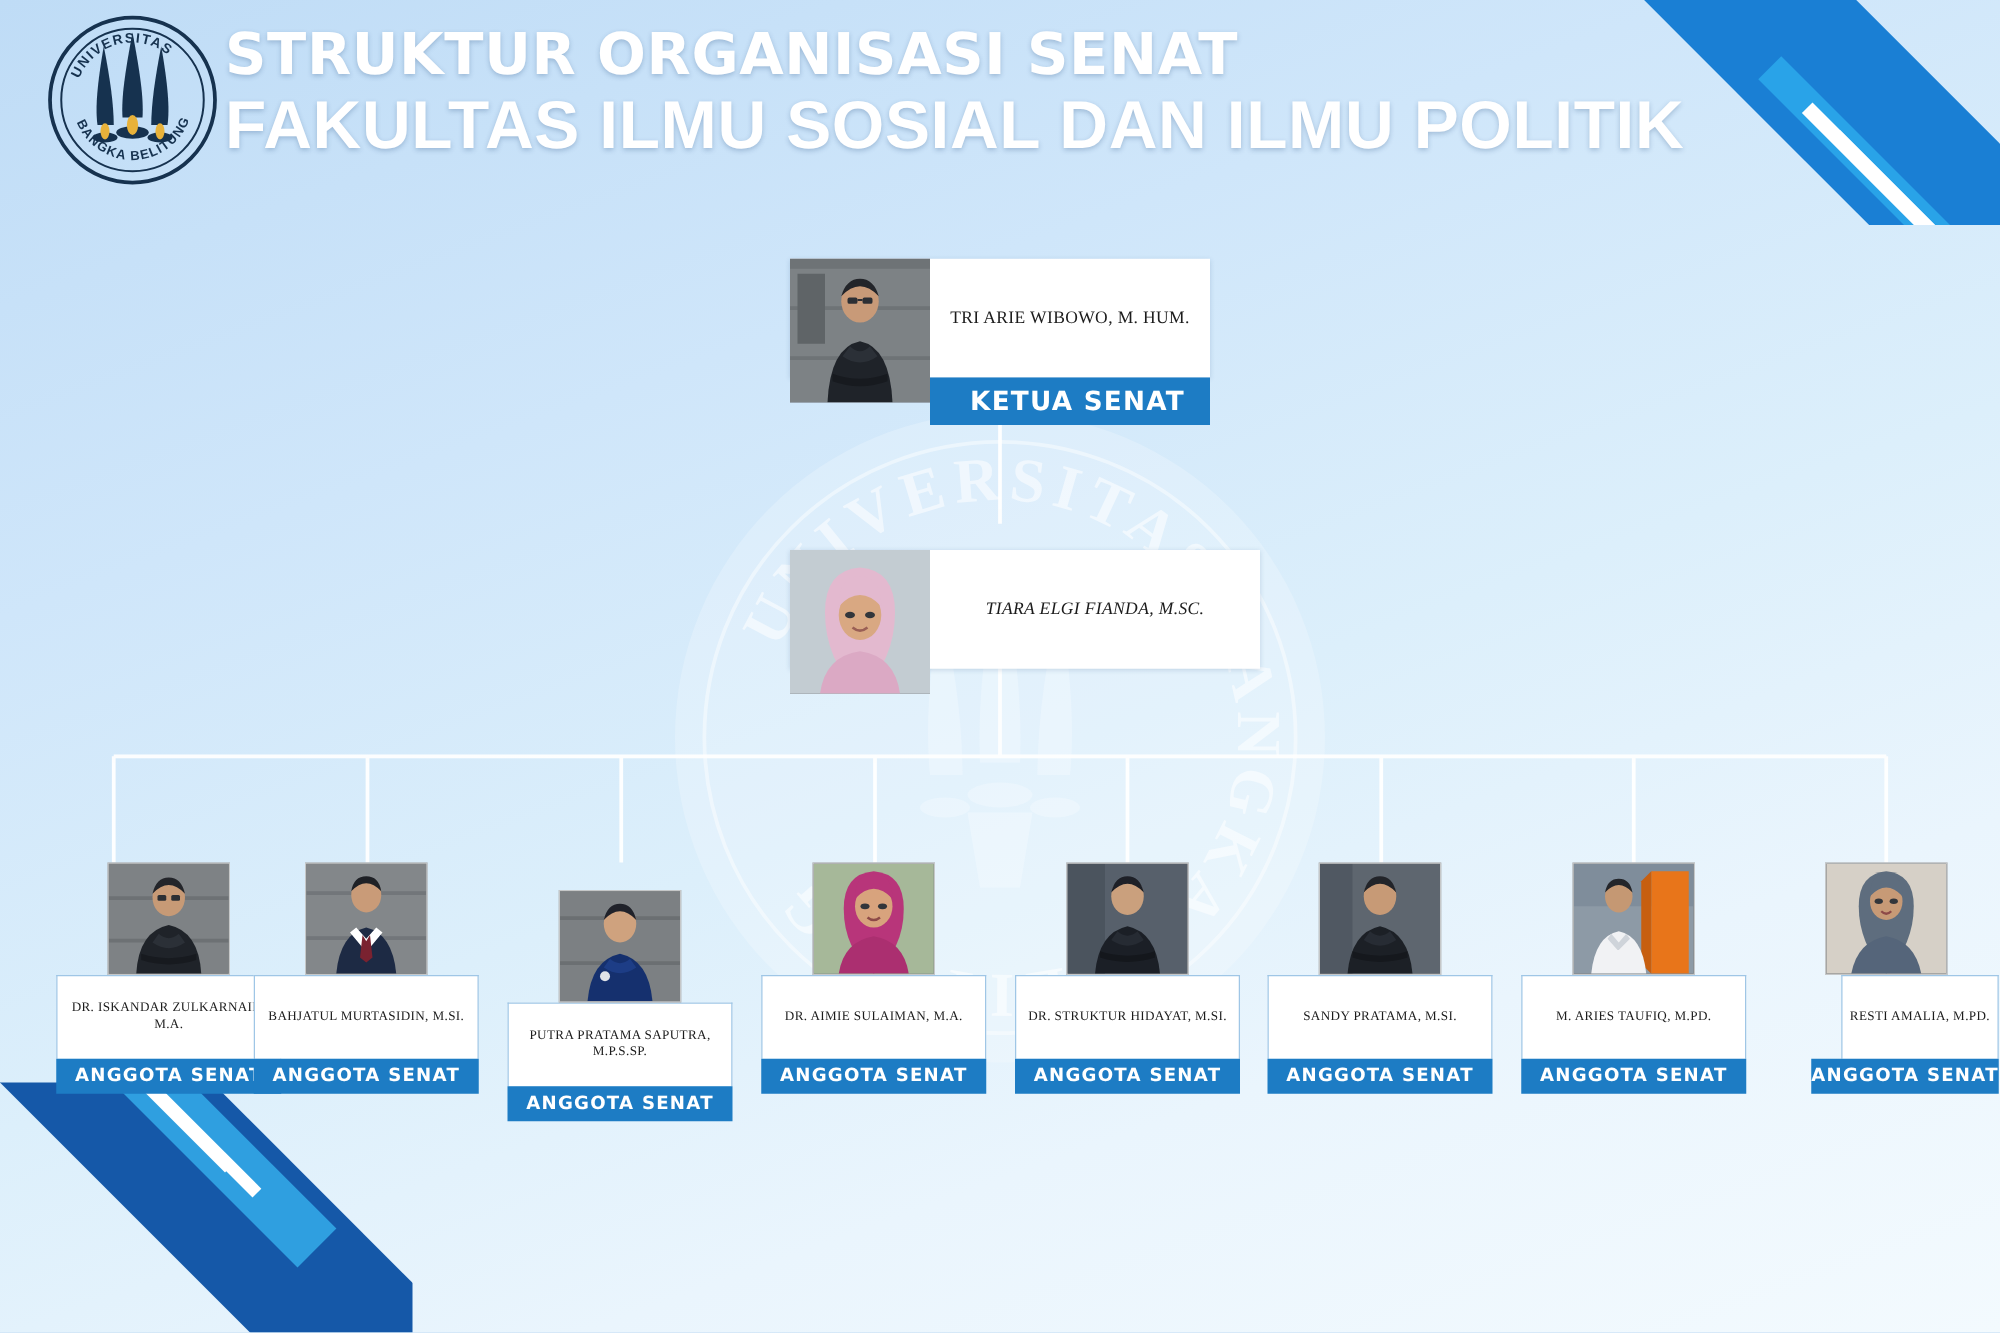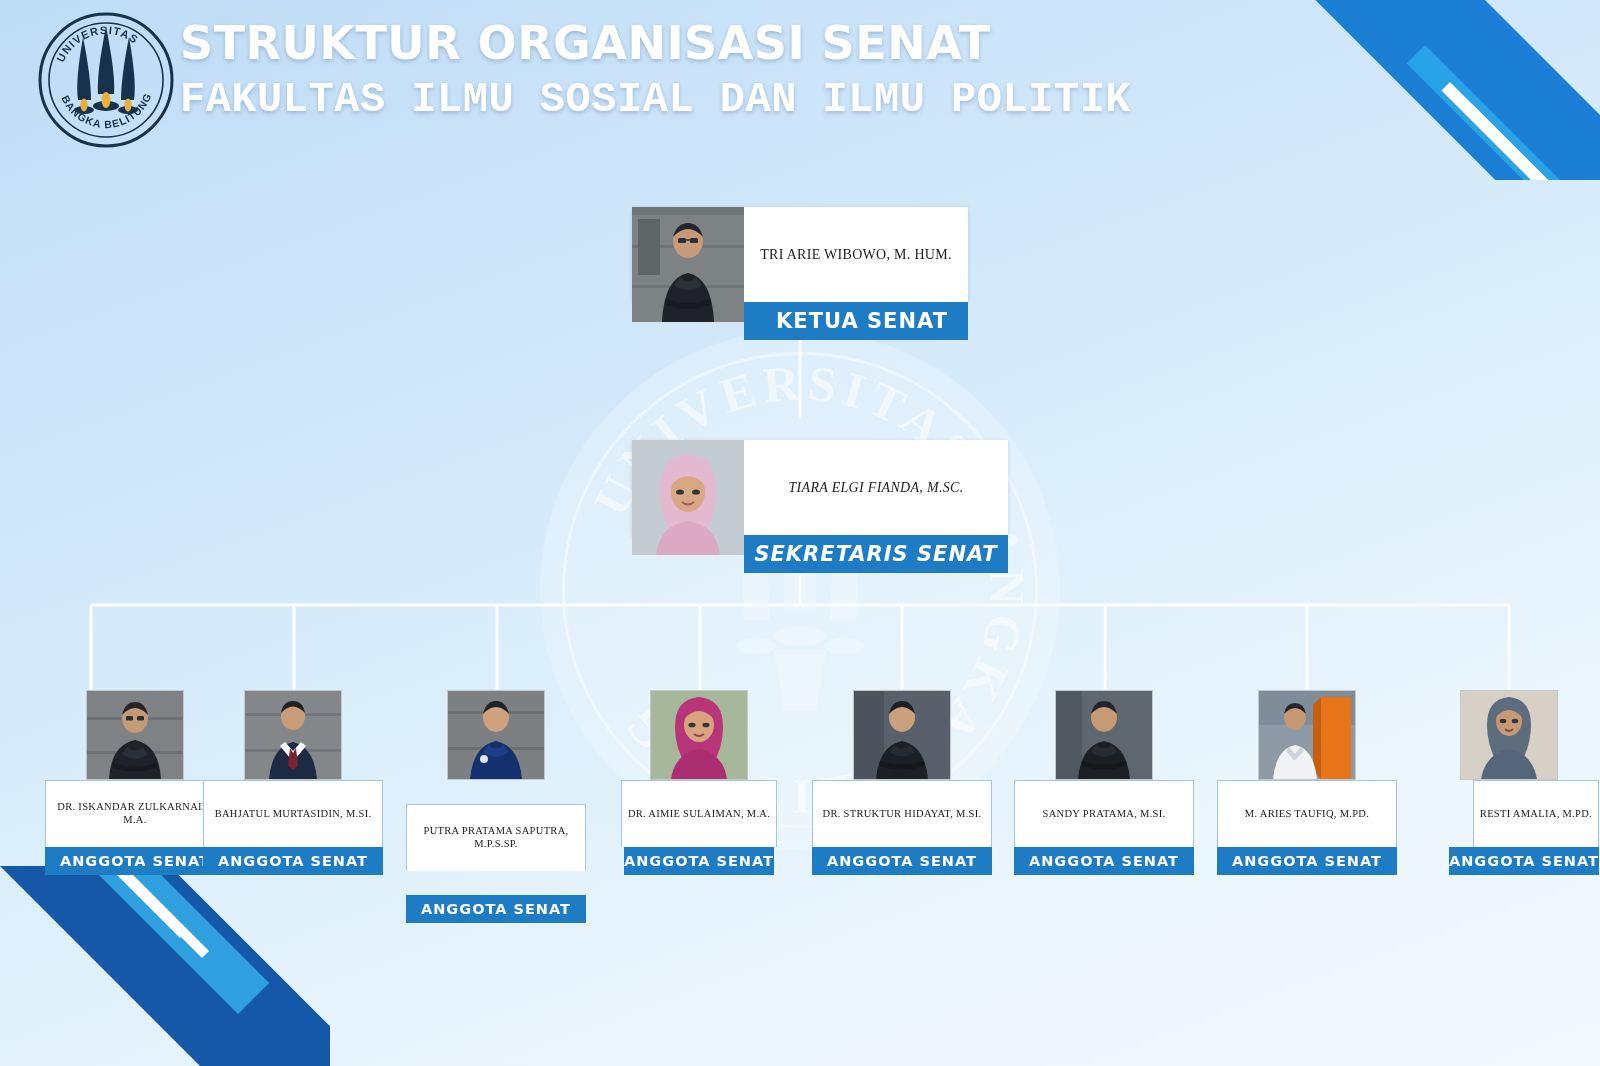--- a/index.html
+++ b/index.html
@@ -111,23 +111,23 @@
     font-weight: bold;
     letter-spacing: 0.5px;
     text-shadow: 0 2px 4px rgba(20,60,110,0.25);
   }
   .title-line1 {
     font-size: 46px;
     line-height: 58px;
     font-family: "DejaVu Sans", sans-serif;
   }
   .title-line2 {
-    font-size: 42px;
+    font-size: 54px;
     line-height: 56px;
-    font-family: Liberation Mono, monospace;
+    font-family: Liberation Sans, sans-serif;
   }
 
   
   .lines { position: absolute; inset: 0; pointer-events: none; }
 
   
   .card {
     position: absolute;
     display: flex;
     flex-direction: column;
@@ -323,21 +323,20 @@
           <ellipse cx="56" cy="52" rx="17" ry="20" fill="#d9a882"></ellipse>
           <path d="M39 45 q17 -18 34 0 q0 -24 -17 -24 q-17 0 -17 24 Z" fill="#e3b9cf"></path>
           <ellipse cx="48" cy="52" rx="4" ry="2.6" fill="#33363b"></ellipse>
           <ellipse cx="64" cy="52" rx="4" ry="2.6" fill="#33363b"></ellipse>
           <path d="M50 62 q6 5 12 0" stroke="#9a5f55" stroke-width="2" fill="none"></path>
           <path d="M24 115 q4 -30 32 -34 q28 4 32 34 Z" fill="#dba9c4"></path>
         </svg>
       </div>
       <div class="name-box">TIARA ELGI FIANDA, M.SC.</div>
     </div>
-    <div class="role-bar" style="margin-left:112px;">SEKRETARIS SENAT</div>
   </div>
 
   <div class="card card-member" style="left:1px; top:690px;padding-left:44px;">
     <div class="photo-wrap">
       <svg width="96" height="88" viewBox="0 0 96 88">
         <rect width="96" height="88" fill="#7e8285"></rect>
         <rect x="0" y="26" width="96" height="3" fill="#6d7174"></rect>
         <rect x="0" y="60" width="96" height="3" fill="#6d7174"></rect>
         <ellipse cx="48" cy="27" rx="13" ry="15" fill="#c79a76"></ellipse>
         <path d="M35 24 q13 -14 26 0 q-3 -13 -13 -13 q-10 0 -13 13 Z" fill="#23252a"></path>
@@ -362,38 +361,38 @@
         <path d="M36 22 q12 -13 24 0 q-2 -12 -12 -12 q-10 0 -12 12 Z" fill="#1f2126"></path>
         <path d="M24 88 q3 -32 24 -37 q21 5 24 37 Z" fill="#1d2a44"></path>
         <path d="M40 51 l8 9 l8 -9 l5 4 l-10 12 h-6 l-10 -12 Z" fill="#ffffff"></path>
         <path d="M45 57 l3 5 l3 -5 l2 18 l-5 4 l-5 -4 Z" fill="#7a2230"></path>
       </svg>
     </div>
     <div class="name-box">BAHJATUL MURTASIDIN, M.SI.</div>
     <div class="role-bar">ANGGOTA SENAT</div>
   </div>
 
-  <div class="card card-member" style="left:406px; top:690px;gap:24px;">
+  <div class="card card-member" style="left:406px; top:712px;">
     <div class="photo-wrap">
       <svg width="96" height="88" viewBox="0 0 96 88">
         <rect width="96" height="88" fill="#7c8083"></rect>
         <rect x="0" y="20" width="96" height="3" fill="#6b6f72"></rect>
         <rect x="0" y="56" width="96" height="3" fill="#6b6f72"></rect>
         <ellipse cx="48" cy="26" rx="13" ry="15" fill="#cfa27e"></ellipse>
         <path d="M35 23 q13 -14 26 0 q-3 -13 -13 -13 q-10 0 -13 13 Z" fill="#20222a"></path>
         <path d="M22 88 q3 -33 26 -38 q23 5 26 38 Z" fill="#15306e"></path>
         <path d="M40 54 q8 7 16 0 l5 7 q-13 9 -26 0 Z" fill="#1d3d86"></path>
         <circle cx="36" cy="68" r="4" fill="#e0e3e8"></circle>
       </svg>
     </div>
     <div class="name-box">PUTRA PRATAMA SAPUTRA, M.P.S.SP.</div>
     <div class="role-bar">ANGGOTA SENAT</div>
   </div>
 
-  <div class="card card-member" style="left:609px; top:690px;align-items:center;">
+  <div class="card card-member" style="left:609px; top:690px;">
     <div class="photo-wrap">
       <svg width="96" height="88" viewBox="0 0 96 88">
         <rect width="96" height="88" fill="#9fb394"></rect>
         <rect x="0" y="0" width="96" height="88" fill="#a6b899"></rect>
         <path d="M48 6 q-24 2 -24 30 q0 32 24 52 q24 -20 24 -52 q0 -28 -24 -30 Z" fill="#b8357a"></path>
         <ellipse cx="48" cy="34" rx="15" ry="17" fill="#d8a37d"></ellipse>
         <path d="M33 28 q15 -16 30 0 q0 -20 -15 -20 q-15 0 -15 20 Z" fill="#b8357a"></path>
         <ellipse cx="41" cy="34" rx="3.6" ry="2.3" fill="#33363b"></ellipse>
         <ellipse cx="55" cy="34" rx="3.6" ry="2.3" fill="#33363b"></ellipse>
         <path d="M43 43 q5 4 10 0" stroke="#8d4a48" stroke-width="2" fill="none"></path>

